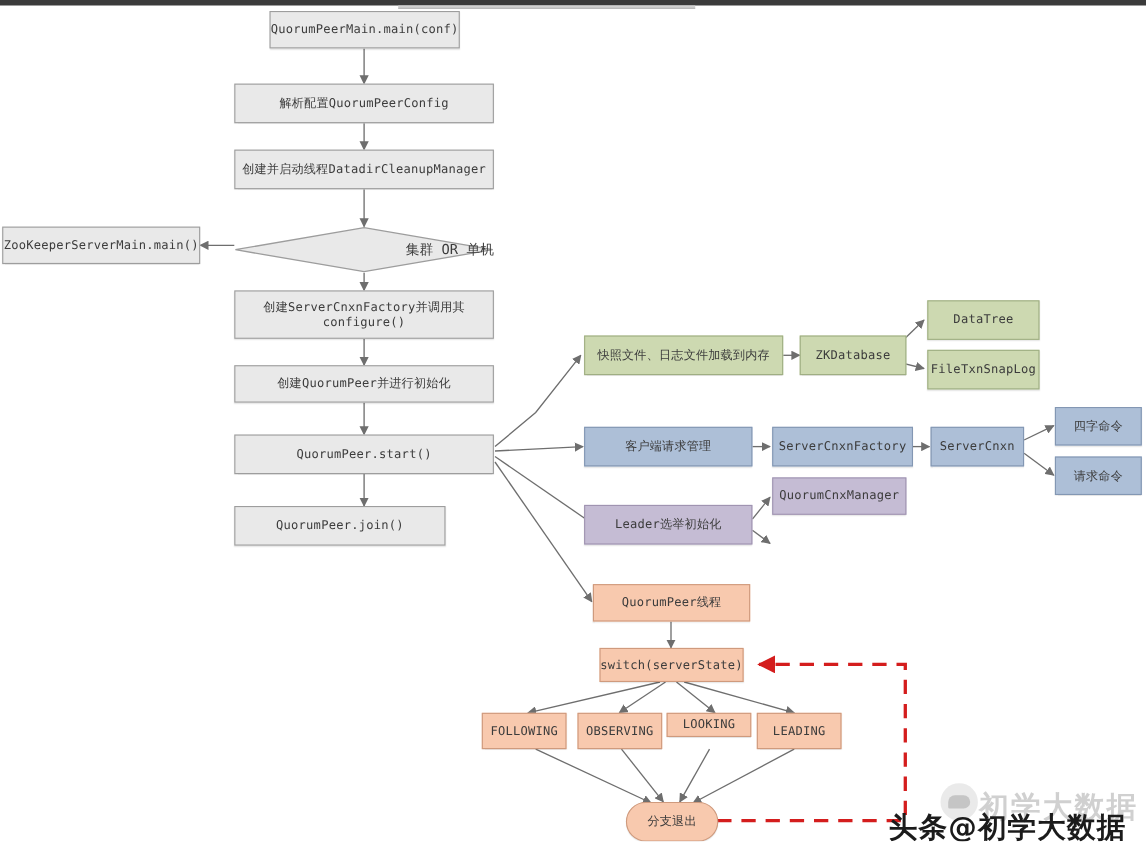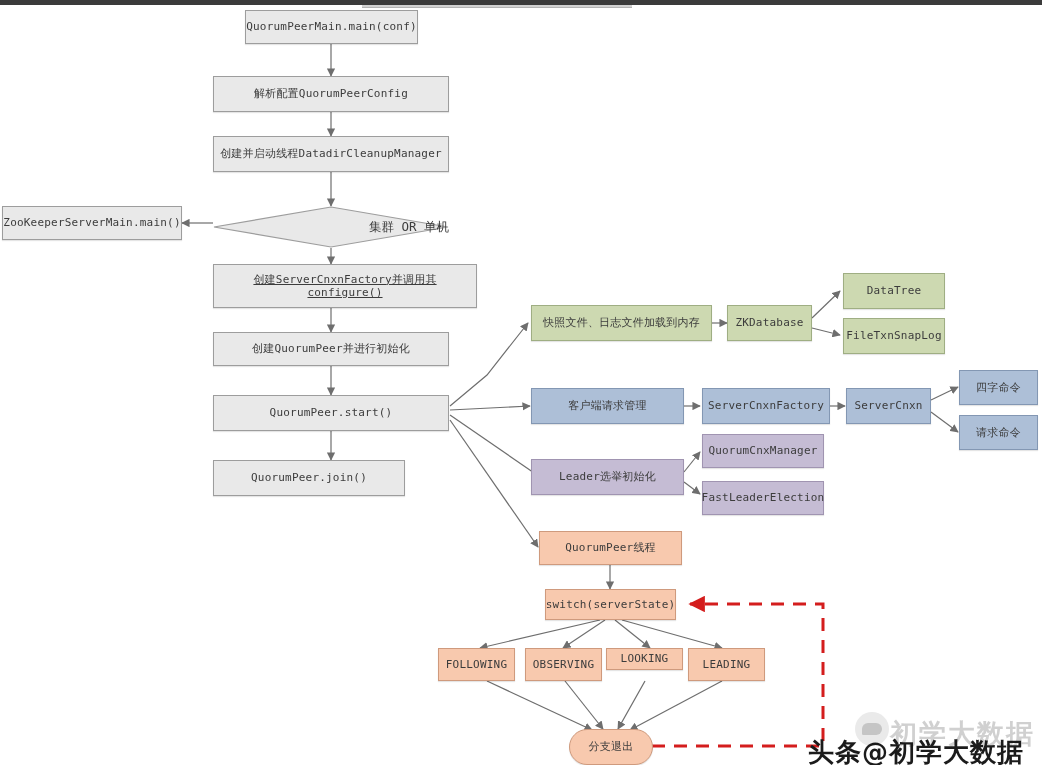--- a/index.html
+++ b/index.html
@@ -180,51 +180,50 @@
 
   <div class="diamond-wrap" style="left:213px; top:206px; width:236px; height:42px;">
     <svg class="diamond-shape" viewBox="0 0 236 42" preserveAspectRatio="none">
       <polygon points="118,1 235,21 118,41 1,21" fill="#e9e9e9" stroke="#9d9d9d" stroke-width="1.2"></polygon>
     </svg>
     <span class="diamond-label">集群 OR 单机</span>
   </div>
 
   <div class="node gray" style="left:2px; top:206px; width:180px; height:34px;">ZooKeeperServerMain.main()</div>
 
-  <div class="node gray" style="left:213px; top:264px; width:264px; height:44px;text-decoration:underline;">创建ServerCnxnFactory并调用其configure()</div>
+  <div class="node gray" style="left:213px; top:264px; width:236px; height:44px;">创建ServerCnxnFactory并调用其configure()</div>
 
   <div class="node gray" style="left:213px; top:332px; width:236px; height:34px;">创建QuorumPeer并进行初始化</div>
 
   <div class="node gray" style="left:213px; top:395px; width:236px; height:36px;">QuorumPeer.start()</div>
 
   <div class="node gray" style="left:213px; top:460px; width:192px; height:36px;">QuorumPeer.join()</div>
 
   <div class="node green" style="left:531px; top:305px; width:181px; height:36px;">快照文件、日志文件加载到内存</div>
 
-  <div class="node green" style="left:727px; top:305px; width:85px; height:36px;">ZKDatabase</div>
+  <div class="node green" style="left:727px; top:305px; width:97px; height:36px;">ZKDatabase</div>
 
   <div class="node green" style="left:843px; top:273px; width:102px; height:36px;">DataTree</div>
 
   <div class="node green" style="left:843px; top:318px; width:102px; height:36px;">FileTxnSnapLog</div>
 
   <div class="node blue" style="left:531px; top:388px; width:153px; height:36px;">客户端请求管理</div>
 
   <div class="node blue" style="left:702px; top:388px; width:128px; height:36px;">ServerCnxnFactory</div>
 
   <div class="node blue" style="left:846px; top:388px; width:85px; height:36px;">ServerCnxn</div>
 
   <div class="node blue" style="left:959px; top:370px; width:79px; height:35px;">四字命令</div>
 
   <div class="node blue" style="left:959px; top:415px; width:79px; height:35px;">请求命令</div>
 
   <div class="node purple" style="left:531px; top:459px; width:153px; height:36px;">Leader选举初始化</div>
 
   <div class="node purple" style="left:702px; top:434px; width:122px; height:34px;">QuorumCnxManager</div>
 
-  <div class="node purple" style="left:702px; top:481px; width:122px; height:34px;">FastLeaderElection</div>
 
   <div class="node orange" style="left:539px; top:531px; width:143px; height:34px;">QuorumPeer线程</div>
 
   <div class="node orange" style="left:545px; top:589px; width:131px; height:31px;">switch(serverState)</div>
 
   <div class="node orange" style="left:438px; top:648px; width:77px; height:33px;">FOLLOWING</div>
 
   <div class="node orange" style="left:525px; top:648px; width:77px; height:33px;">OBSERVING</div>
 
   <div class="node orange" style="left:606px; top:648px; width:77px; height:22px;">LOOKING</div>

